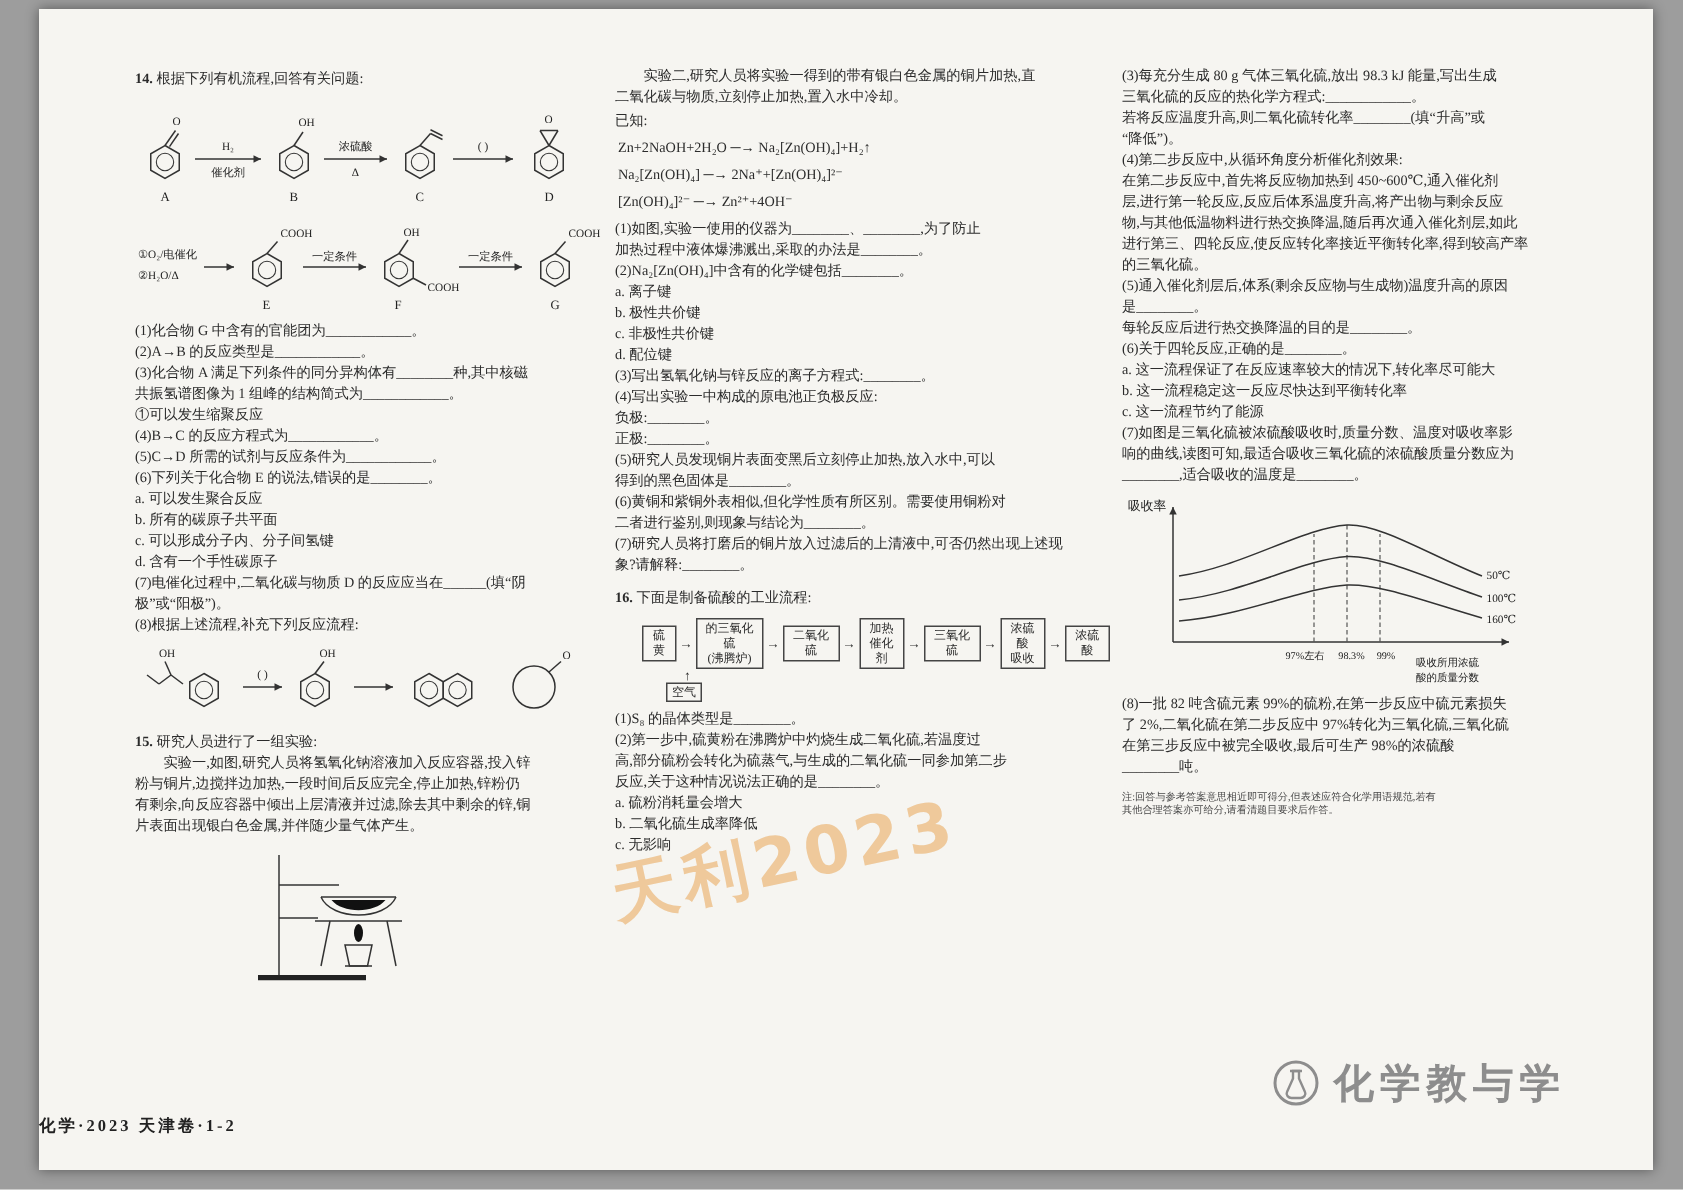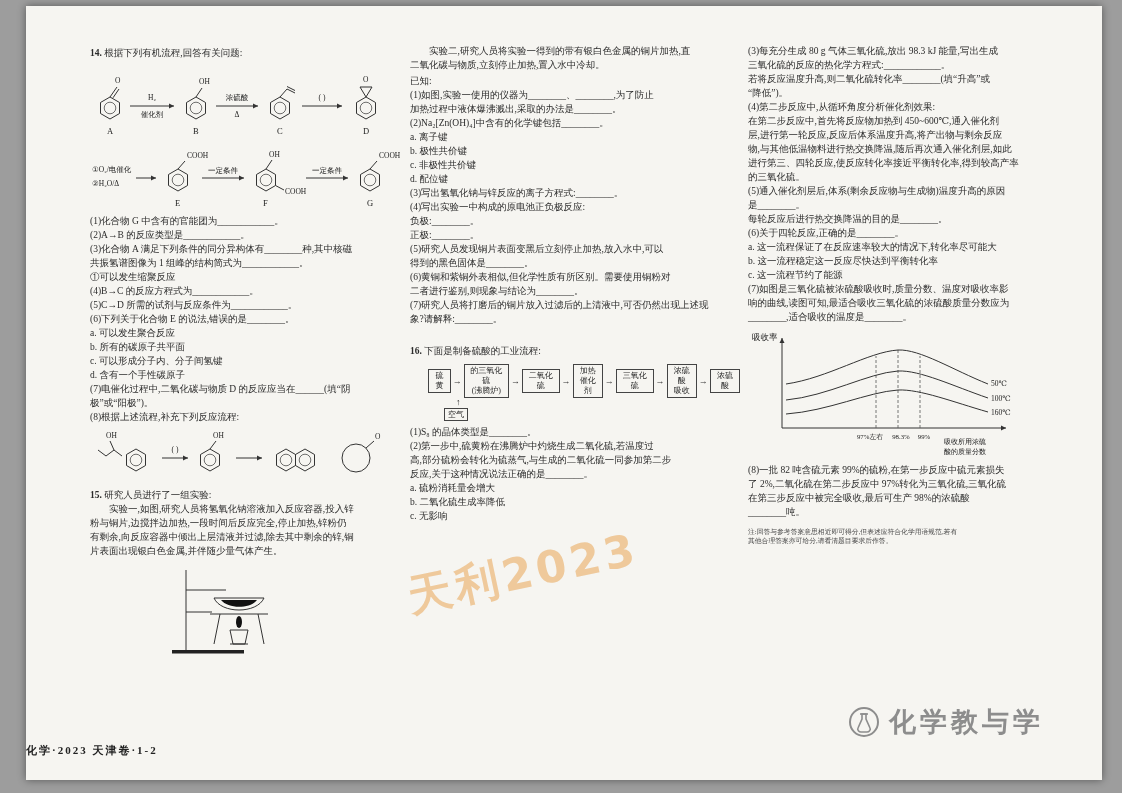--- a/index.html
+++ b/index.html
@@ -232,39 +232,42 @@
           <path class="st" d="M62,68 L80,68 L77,82 L65,82 Z"></path>
           <line class="st" x1="62" y1="82" x2="80" y2="82"></line>
         </g>
       </svg>
     </div>
 
     <div class="col col2">
       <div class="lines">　　实验二,研究人员将实验一得到的带有银白色金属的铜片加热,直
 二氧化碳与物质,立刻停止加热,置入水中冷却。</div>
       <div class="known">已知:</div>
+      <div class="eq">Zn+2NaOH+2H₂O ─→ Na₂[Zn(OH)₄]+H₂↑
+Na₂[Zn(OH)₄] ─→ 2Na⁺+[Zn(OH)₄]²⁻
+[Zn(OH)₄]²⁻ ─→ Zn²⁺+4OH⁻</div>
       <div class="lines">(1)如图,实验一使用的仪器为________、________,为了防止
 加热过程中液体爆沸溅出,采取的办法是________。
 (2)Na₂[Zn(OH)₄]中含有的化学键包括________。
 a. 离子键
 b. 极性共价键
 c. 非极性共价键
 d. 配位键
 (3)写出氢氧化钠与锌反应的离子方程式:________。
 (4)写出实验一中构成的原电池正负极反应:
 负极:________。
 正极:________。
 (5)研究人员发现铜片表面变黑后立刻停止加热,放入水中,可以
 得到的黑色固体是________。
 (6)黄铜和紫铜外表相似,但化学性质有所区别。需要使用铜粉对
 二者进行鉴别,则现象与结论为________。
 (7)研究人员将打磨后的铜片放入过滤后的上清液中,可否仍然出现上述现
 象?请解释:________。</div>
 
-      <div class="qhead" style="margin-top:18px">
+      <div class="qhead" style="margin-top:8px">
         <span class="qnum">16.</span>
         <span>下面是制备硫酸的工业流程:</span>
       </div>
 
       <div class="flow">
         <span class="fbox">硫黄</span>
         <span class="farrow">→</span>
         <span class="fbox">的三氧化硫
 (沸腾炉)</span>
         <span class="farrow">→</span>

